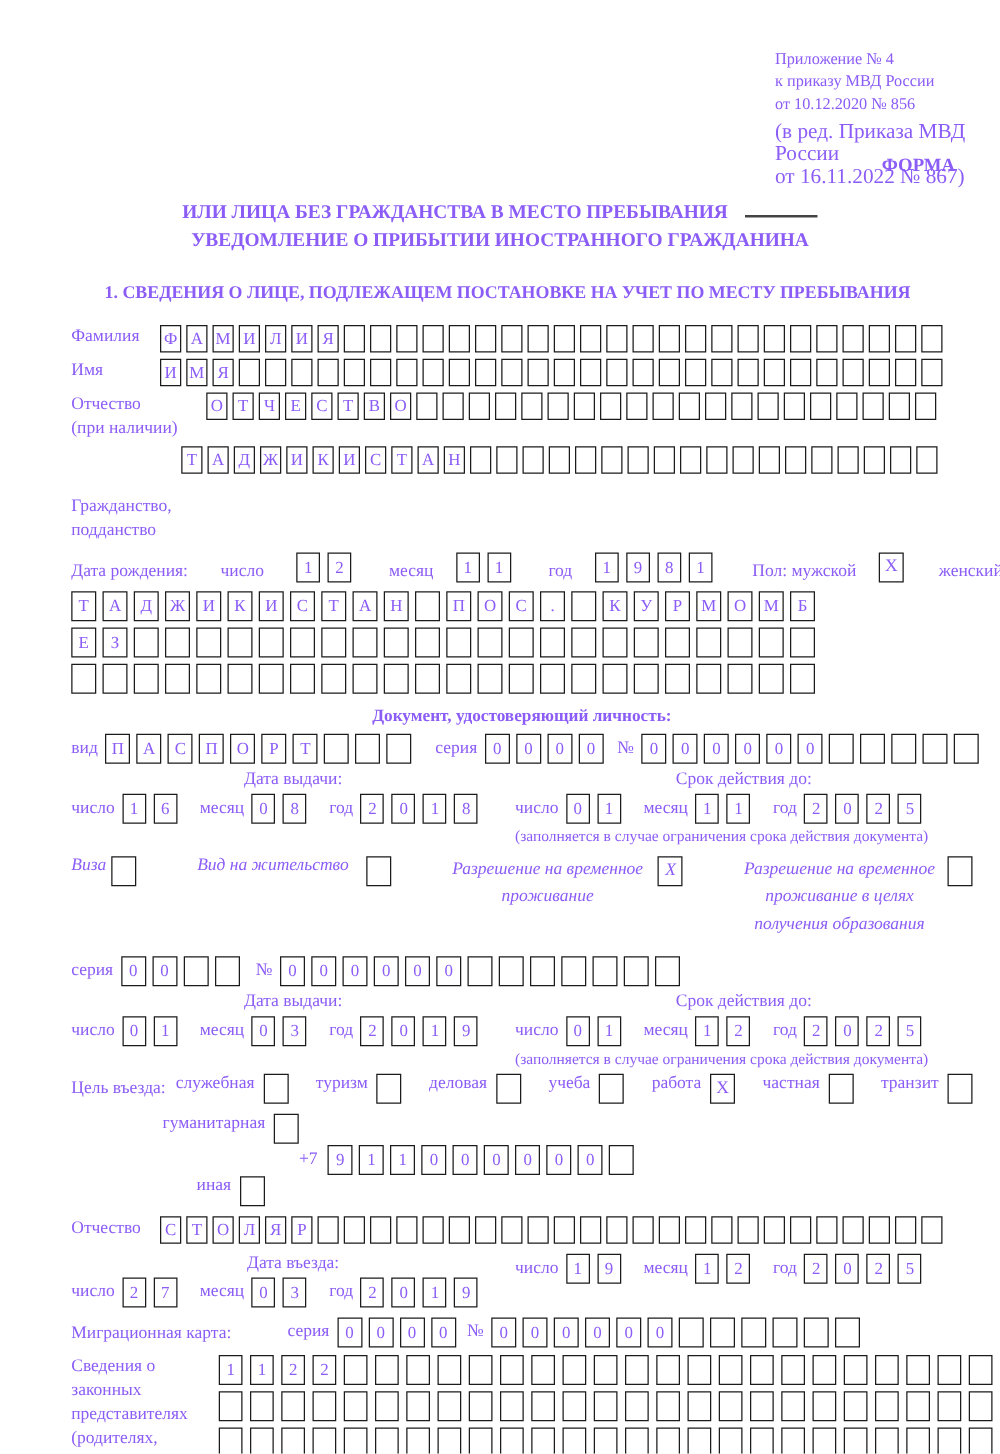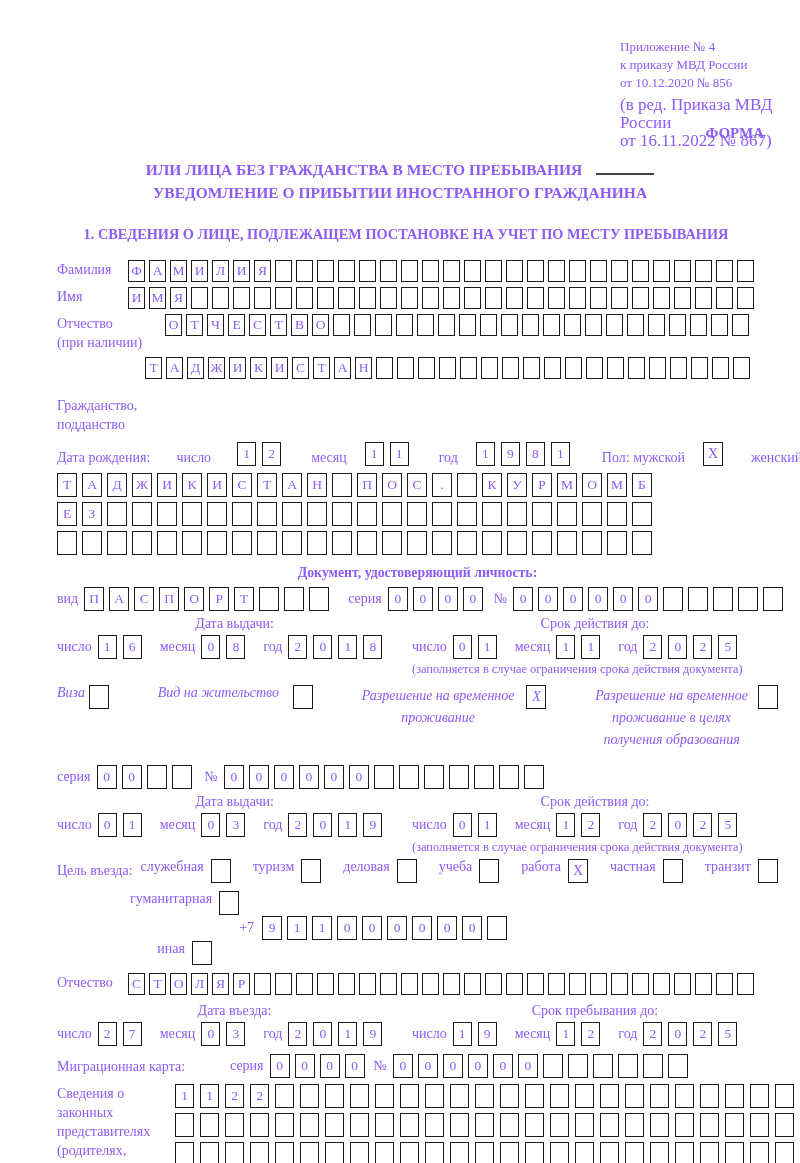--- a/index.html
+++ b/index.html
@@ -635,21 +635,20 @@
           <span class="inline-lbl">год</span>
           <span class="cells">
               <span class="cell n">2</span>
               <span class="cell n">0</span>
               <span class="cell n">1</span>
               <span class="cell n">9</span>
             </span>
         </div>
       </div>
       <div class="dc-right">
-        <div class="dc-head">Срок пребывания до:</div>
         <div class="dc-fields">
           <span class="inline-lbl">число</span>
           <span class="cells grp">
               <span class="cell n">1</span>
               <span class="cell n">9</span>
             </span>
           <span class="inline-lbl">месяц</span>
           <span class="cells grp">
               <span class="cell n">1</span>
               <span class="cell n">2</span>

